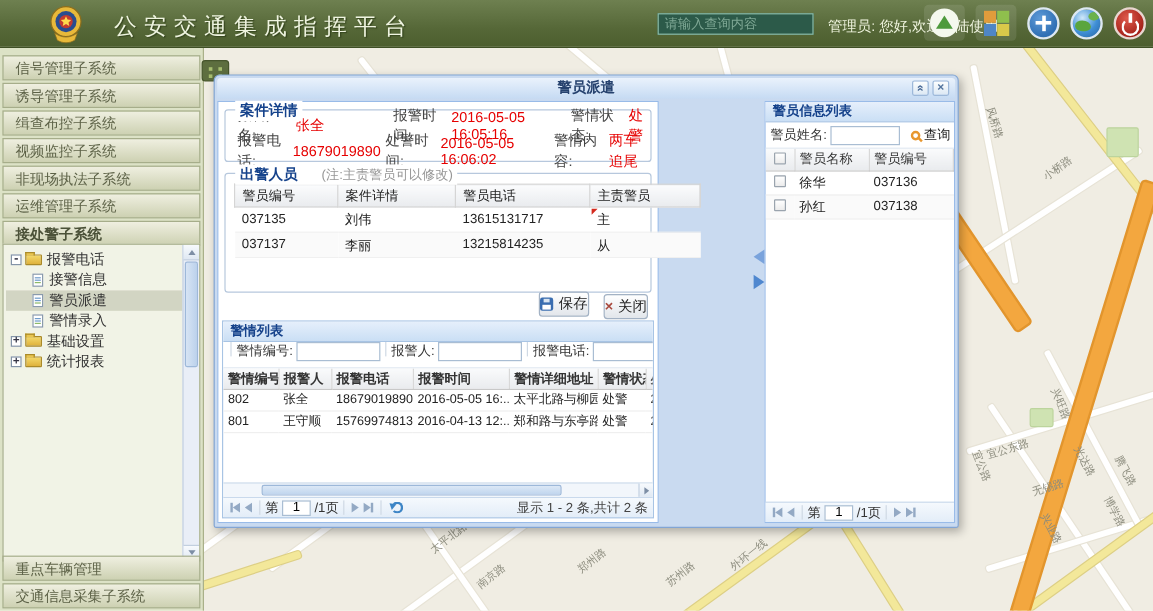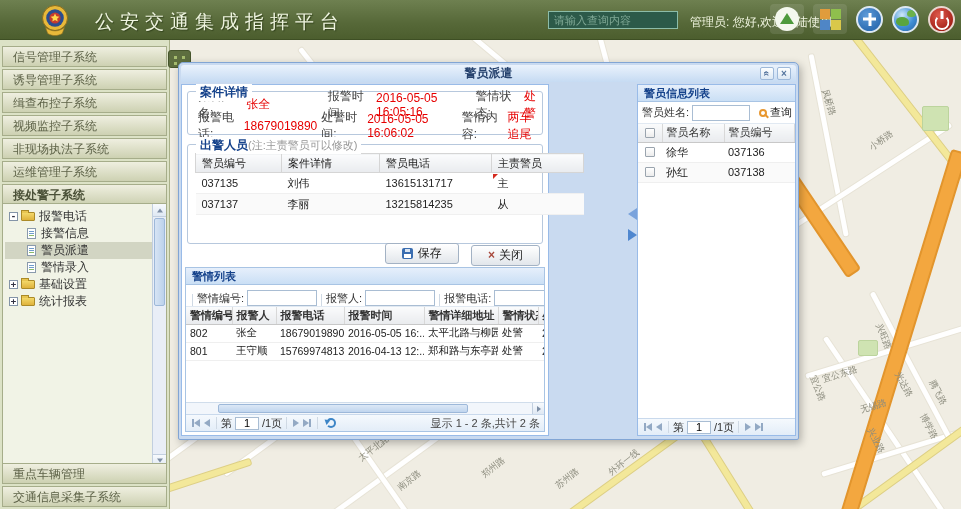--- a/index.html
+++ b/index.html
@@ -103,52 +103,52 @@
     display:flex; flex-direction:column; }
   .transfer { position:absolute; left:446px; top:145px; width:14px; z-index:45; }
   .tr-left { width:0; height:0; border-top:6px solid transparent; border-bottom:6px solid transparent;
     border-right:9px solid #7aa3dc; margin:0 auto 9px; cursor:pointer; }
   .tr-right { width:0; height:0; border-top:6px solid transparent; border-bottom:6px solid transparent;
     border-left:9px solid #4f87cf; margin:0 auto; cursor:pointer; }
 
   
   .fs { position:relative; border:1px solid #b7c8dd; border-radius:3px; margin:6px 5px 0; }
   .fs-legend { position:absolute; top:-8px; left:8px; background:#fff; padding:0 4px; font-weight:bold; color:#15428b; font-size:12px; }
-  .fs-note { font-weight:normal; color:#979797; font-size:11px; }
+  .fs-note { font-weight:normal; color:#979797; font-size:11px;margin-left:20px; }
   .fs-case { height:44px; }
   .case-row { display:flex; align-items:center; height:17px; margin-top:4px; padding-left:10px; }
   .case-row:first-child { margin-top:5px; }
   .cl { color:#444; font-size:12px; }
   .cv { color:#e60000; font-size:12px; }
   .cl.w1{width:64px;} .cv.w1{width:108px;} .cl.w2{width:64px;} .cv.w2{width:132px;} .cl.w3{width:64px;}
 
   .fs-dispatch { height:100px; margin-top:9px; }
   .dtable { width:calc(100% - 14px); margin:8px 7px 0; border-collapse:collapse; table-layout:fixed; }
   .dtable th { height:19px; background:linear-gradient(#fbfcfd,#e9ebee); border:1px solid #d5d5d5; border-left:none;
     font-weight:normal; font-size:11px; color:#222; text-align:left; padding-left:6px; }
   .dtable th:first-child { border-left:1px solid #d5d5d5; }
   .dtable td { height:21px; font-size:11px; color:#222; padding-left:6px; border-bottom:1px solid #f0f0f0; position:relative; }
   .dtable tr.alt td { background:#fafafa; }
   td.main-flag::before { content:""; position:absolute; left:1px; top:1px; width:0; height:0;
     border-top:5px solid #d42a1e; border-right:5px solid transparent; }
 
   .btnrow { position:absolute; left:0; right:8px; top:158px; height:22px; text-align:right; }
-  .btn { display:inline-flex; align-items:center; height:21px; padding:0 16px; margin-left:9px;
+  .btn { display:inline-flex; align-items:center; height:21px; padding:0 0; margin-left:9px;
     background:linear-gradient(#ffffff,#e2e6eb); border:1px solid #a3b2c4; border-radius:3px; font-size:12px; color:#222; cursor:pointer; }
   .floppy { display:inline-block; width:11px; height:11px; background:#3a6db0; border-radius:2px; position:relative; margin-right:5px; }
   .floppy::before { content:""; position:absolute; top:1px; left:3px; width:5px; height:3px; background:#d9e4f1; }
   .floppy::after { content:""; position:absolute; bottom:1px; left:2px; width:7px; height:4px; background:#fff; }
   .xglyph { font-style:normal; font-weight:bold; color:#a8493d; margin-right:4px; font-size:12px; }
 
   
   .alerts { position:absolute; left:3px; right:3px; top:182px; bottom:3px; border:1px solid #a8c4e4;
     display:flex; flex-direction:column; overflow:hidden; }
   .blue-head { height:17px; flex:none; background:linear-gradient(#e6effb,#cadff5); border-bottom:1px solid #a8c4e4;
     font-weight:bold; font-size:11px; color:#15428b; line-height:16px; padding-left:6px; }
-  .al-toolbar { height:22px; flex:none; display:flex; align-items:flex-end; background:#fff; border-bottom:1px solid #e1e9f2;
+  .al-toolbar { height:22px; flex:none; display:flex; align-items:flex-start; background:#fff; border-bottom:1px solid #e1e9f2;
     font-size:11px; color:#333; padding-left:2px; white-space:nowrap; }
   .tb-sep { width:1px; height:12px; background:#cfd9e4; margin:0 4px; flex:none; }
   .tfield { height:16px; width:70px; border:1px solid #a9bdd3; font-size:11px; padding:0 3px; margin-left:3px; }
   .combo { display:inline-flex; margin-left:3px; }
   .combo input { width:52px; height:16px; border:1px solid #a9bdd3; border-right:none; font-size:11px; padding:0 3px; }
   .searchbtn { display:inline-flex; align-items:center; margin-left:4px; padding:1px 4px; cursor:pointer;
     border:1px solid transparent; border-radius:2px; font-size:11px; color:#222; }
   .magnifier { display:inline-block; width:8px; height:8px; border:2px solid #e8972f; border-radius:50%;
     position:relative; margin-right:3px; }
   .magnifier::after { content:""; position:absolute; width:5px; height:2px; background:#e8972f;

